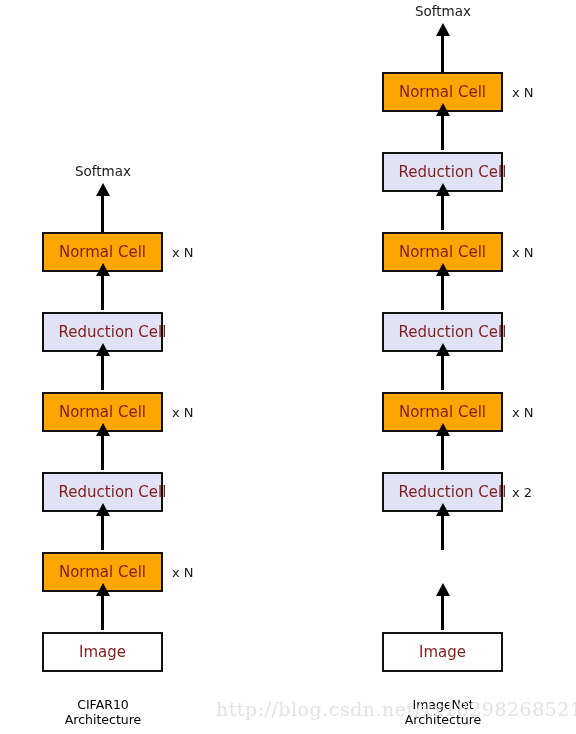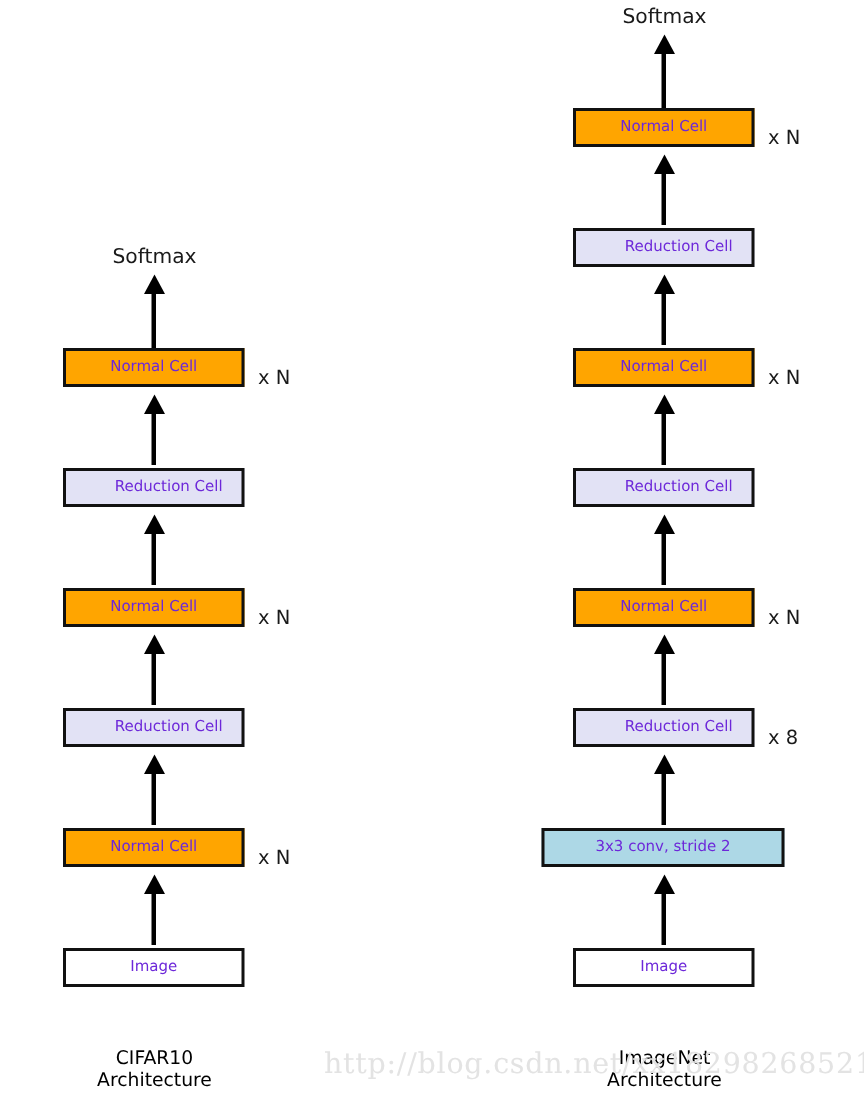--- a/index.html
+++ b/index.html
@@ -44,29 +44,29 @@
     top: 0;
     height: 734px;
     text-decoration: underline;
   }
   .column.cifar  { left: 0px;   width: 288px; }
   .column.imnet  { left: 288px; width: 288px; }
 
   
   .node {
     position: absolute;
-    height: 26px;
+    height: 40px;
     border: 2px solid #111111;
     box-sizing: border-box;
     display: flex;
     align-items: center;
     justify-content: center;
-    font-size: 10px;
+    font-size: 15px;
     line-height: 1;
-    color: #6d28d9;
+    color: #7f1d1d;
     white-space: nowrap;
   }
   .node.normal    { background: #FFA500; }
   .node.reduction { background: #E2E2F5; padding-left: 20px; }
   .node.conv      { background: #ADD8E6; }
   .node.image     { background: #FFFFFF; text-align: center; }
 
   
   .cifar .node   { left: 42px;  width: 121px; }
   .imnet .node   { left: 94px;  width: 121px; }
@@ -173,23 +173,22 @@
       <div class="arrow" style="top: 194px; height: 36px;"></div>
       <div class="node normal" style="top: 232px;">Normal Cell</div>
       <div class="mult" style="top: 246px;">x N</div>
       <div class="arrow" style="top: 274px; height: 36px;"></div>
       <div class="node reduction" style="top: 312px;">Reduction Cell</div>
       <div class="arrow" style="top: 354px; height: 36px;"></div>
       <div class="node normal" style="top: 392px;">Normal Cell</div>
       <div class="mult" style="top: 406px;">x N</div>
       <div class="arrow" style="top: 434px; height: 36px;"></div>
       <div class="node reduction" style="top: 472px;">Reduction Cell</div>
-      <div class="mult" style="top: 486px;">x 8</div>
+      <div class="mult" style="top: 486px;">x 2</div>
       <div class="arrow" style="top: 514px; height: 36px;"></div>
-      <div class="node conv" style="top: 552px;">3x3 conv, stride 2</div>
       <div class="arrow" style="top: 594px; height: 36px;"></div>
       <div class="node image" style="top: 632px;">Image</div>
       <div class="arrow" style="top: 34px; height: 38px;"></div>
     </div>
 
   <div class="watermark">http://blog.csdn.net/xx18298268521</div>
 
 </div>
 
 </body></html>

